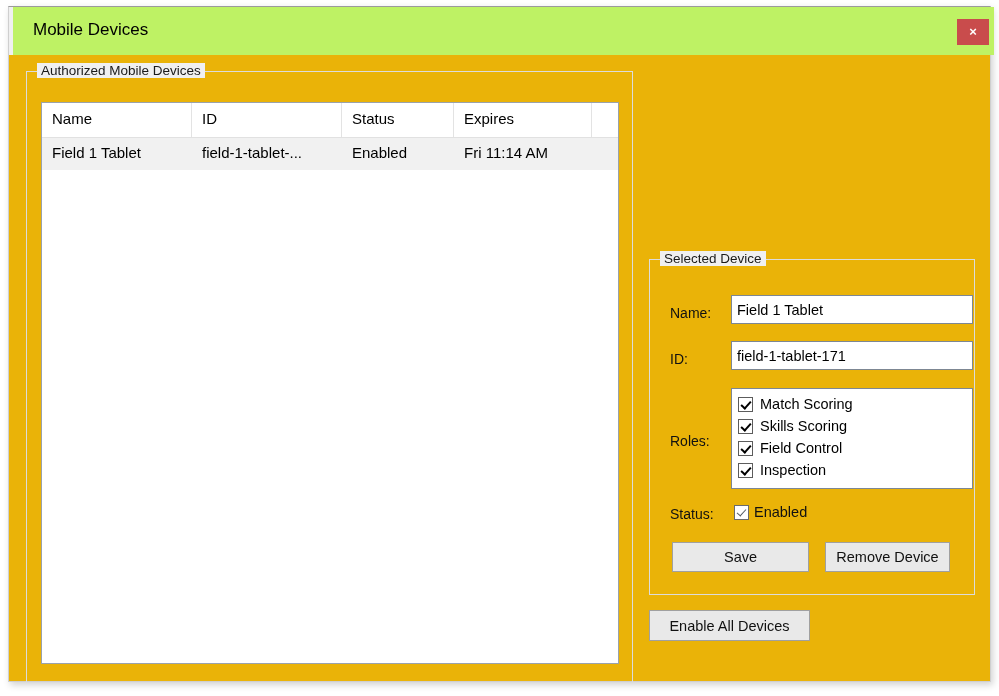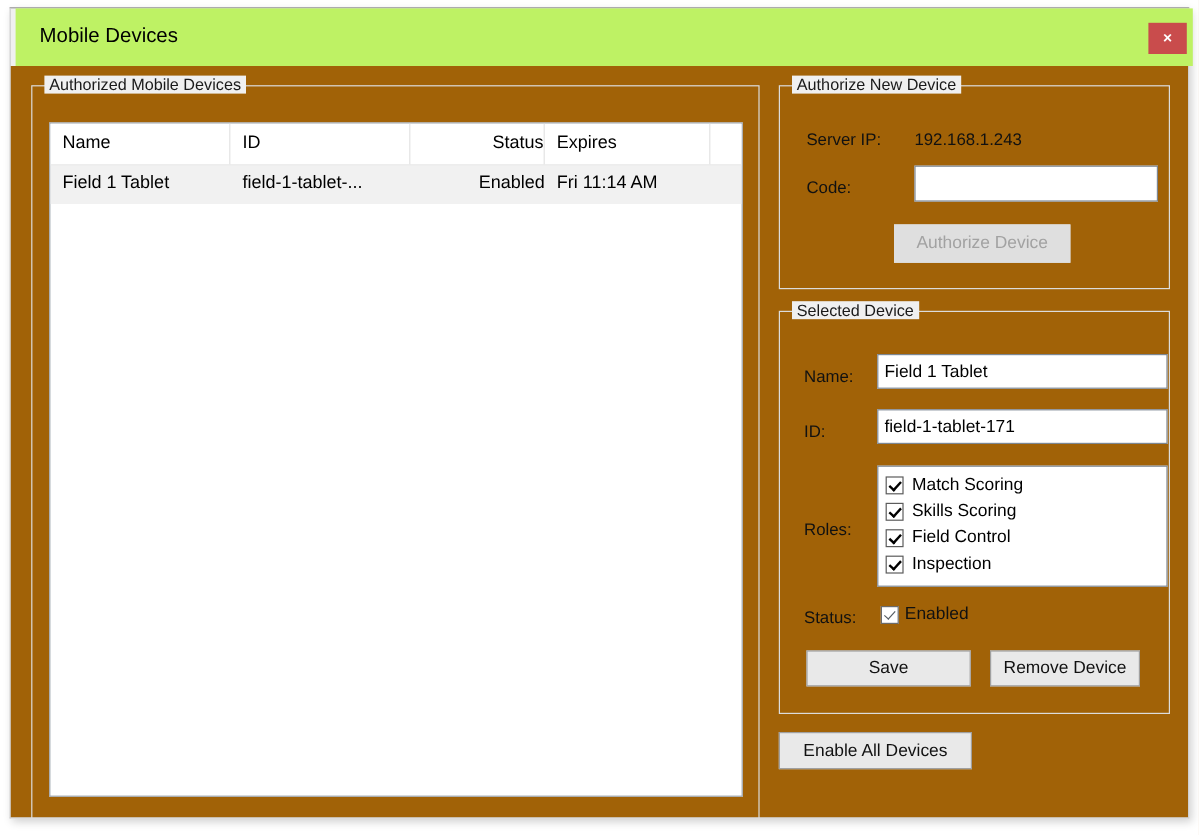--- a/index.html
+++ b/index.html
@@ -61,21 +61,21 @@
     padding: 0;
     font-family: "Liberation Sans", sans-serif;
   }
 
   .client {
     position: absolute;
     left: 0;
     top: 48px;
     right: 0;
     bottom: 0;
-    background: #a16207;
+    background: #eab308;
   }
 
   
   .groupbox {
     position: absolute;
     border: 1px solid #dcdcdc;
     box-sizing: border-box;
   }
   .groupbox > .gb-label {
     position: absolute;
@@ -132,21 +132,21 @@
     font-size: 15px;
     color: #000;
     padding: 6px 0 0 10px;
     box-sizing: border-box;
     white-space: nowrap;
     overflow: hidden;
     text-overflow: ellipsis;
   }
   .col0 { width: 150px; }
   .col1 { width: 150px; }
-  .col2 { width: 112px; text-align: right; }
+  .col2 { width: 112px; }
   .col3 { width: 138px; }
   .col4 { width: 26px; border-right: none !important; }
 
   
   #group-authorize {
     left: 640px;
     top: 16px;
     width: 326px;
     height: 170px;
   }
@@ -282,31 +282,20 @@
         <div class="lv-row">
           <div class="cell col0">Field 1 Tablet</div>
           <div class="cell col1">field-1-tablet-...</div>
           <div class="cell col2">Enabled</div>
           <div class="cell col3">Fri 11:14 AM</div>
           <div class="cell col4"></div>
         </div>
       </div>
     </div>
 
-    <div class="groupbox" id="group-authorize">
-      <span class="gb-label">Authorize New Device</span>
-
-      <span class="field-label" style="left:22px; top:36px;">Server IP:</span>
-      <span class="static-value" style="left:112px; top:36px;">192.168.1.243</span>
-
-      <span class="field-label" style="left:22px; top:76px;">Code:</span>
-      <input class="textbox" style="left: 112px; top: 66px; width: 203px; height: 30px;" type="text" value="">
-
-      <button class="btn disabled" style="left:95px; top:115px; width:147px; height:32px;">Authorize Device</button>
-    </div>
 
     <div class="groupbox" id="group-selected">
       <span class="gb-label">Selected Device</span>
 
       <span class="field-label" style="left:20px; top:45px;">Name:</span>
       <input class="textbox" style="left: 81px; top: 35px; width: 242px; height: 29px;" type="text" value="Field 1 Tablet">
 
       <span class="field-label" style="left:20px; top:91px;">ID:</span>
       <input class="textbox" style="left: 81px; top: 81px; width: 242px; height: 29px;" type="text" value="field-1-tablet-171">
 

